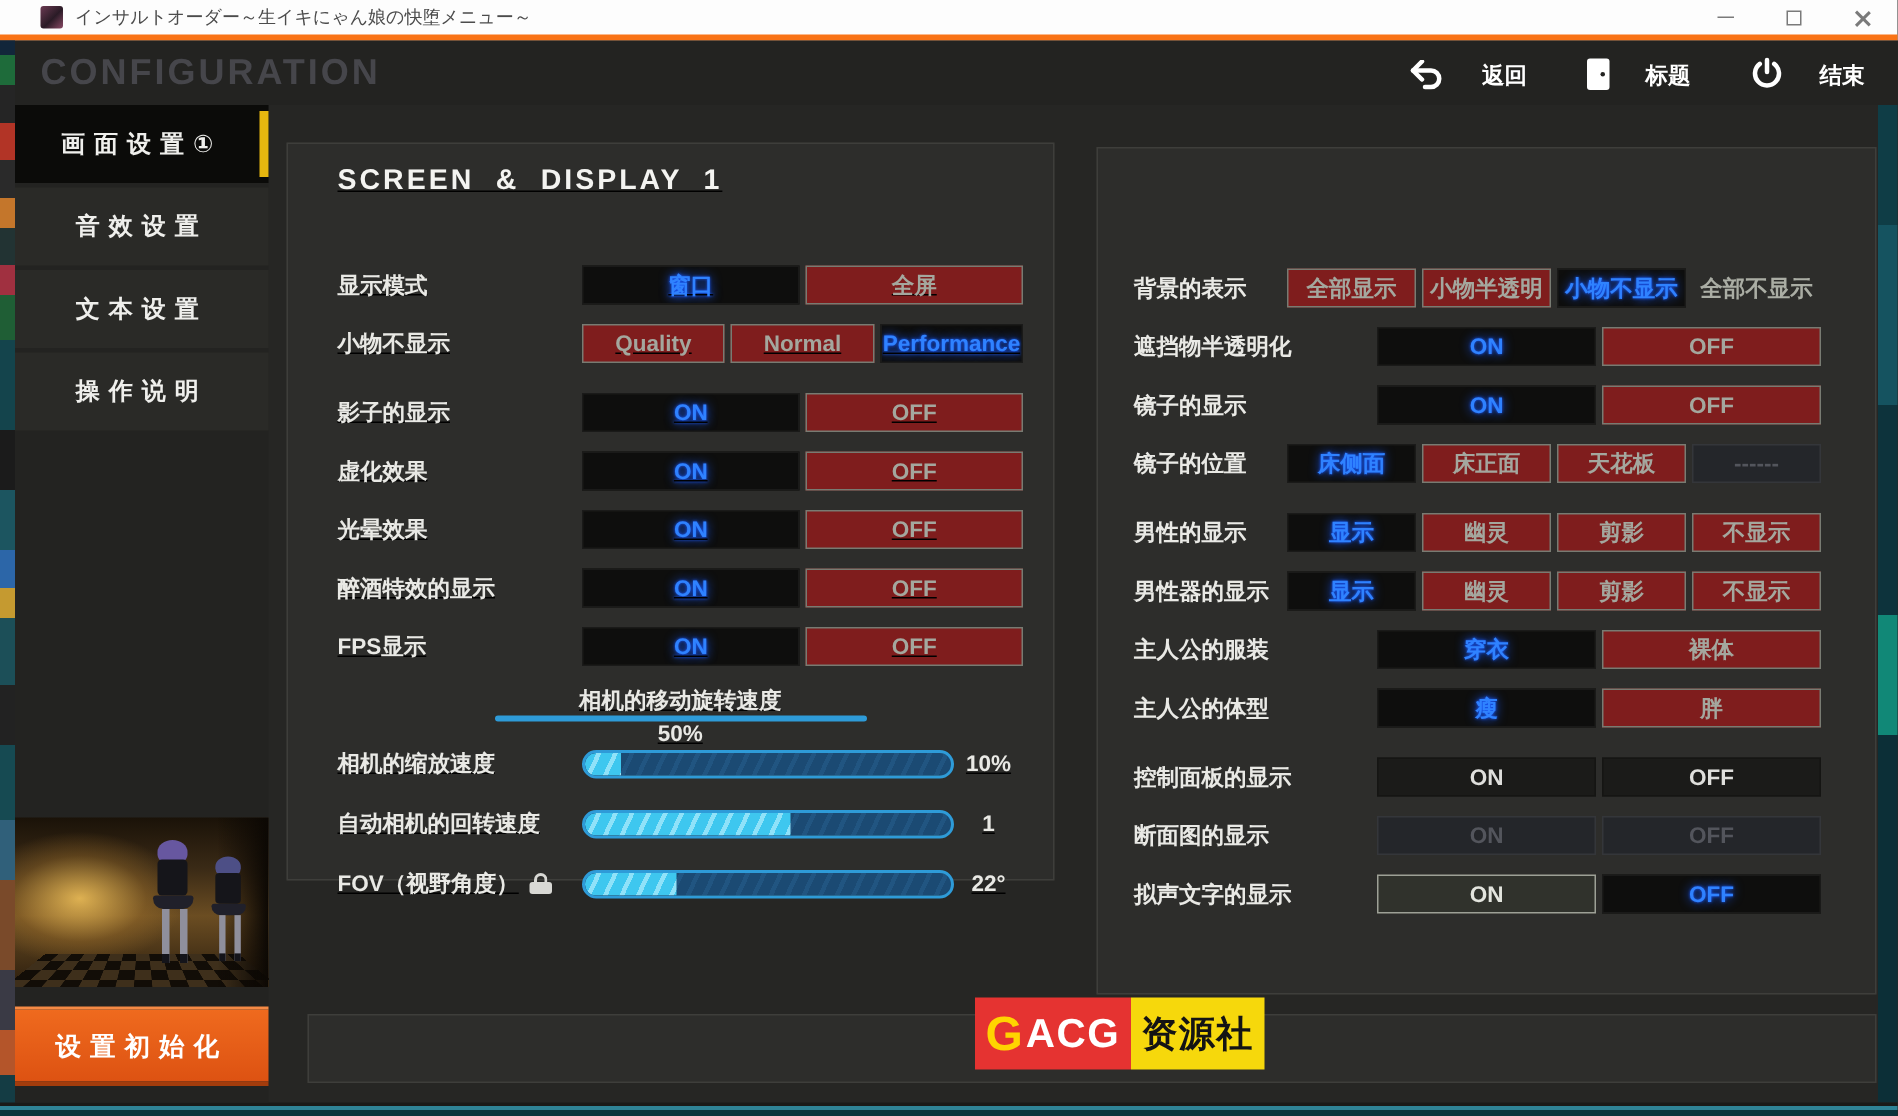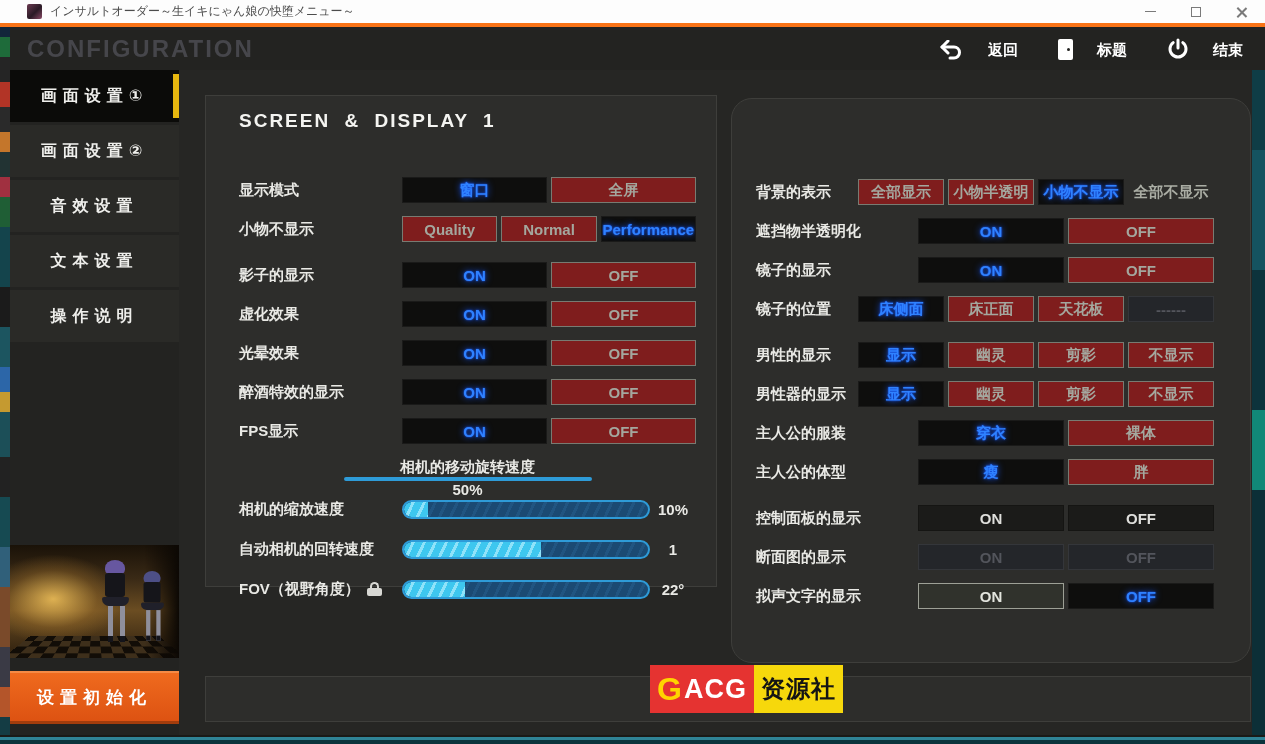--- a/index.html
+++ b/index.html
@@ -71,22 +71,22 @@
   .fig .legs { display:flex; gap:7px; margin-left:6px; }
   .fig .leg { width:5px; height:36px; background:#8f8f9c; }
   .fig .leg::after { content:""; display:block; margin-top:30px; width:5px; height:6px; background:#14141a; }
   .reset-btn { position:absolute; top:601px; left:0; width:169px; height:53px; cursor:pointer;
            background:linear-gradient(#ef6a1e,#dd5212); border-top:2px solid #f58a45; border-bottom:3px solid #a33c0c;
            display:flex; align-items:center; justify-content:center;
            color:#fff; font-size:17px; font-weight:bold; letter-spacing:6px; }
 
   
   .panel { position:absolute; background:#2d2d2b; border:1px solid #3e3e3b; }
-  .panel-left  { left:205px; top:95px;  width:512px; height:492px; padding:14px 20px 0 33px; }
-  .panel-right { left:731px; top:98px;  width:520px; height:565px; padding:0 36px 0 24px;border-radius:21px; }
+  .panel-left  { left:191px; top:95px;  width:512px; height:492px; padding:14px 20px 0 33px;text-decoration:underline; }
+  .panel-right { left:731px; top:98px;  width:520px; height:565px; padding:0 36px 0 24px; }
   .panel-footer{ left:205px; top:676px; width:1046px; height:46px; }
   .panel-title { font-size:19px; font-weight:900; letter-spacing:2px; word-spacing:7px; color:#f4f4f1; }
   .rows-left  { margin-top:45px; }
   .rows-right { margin-top:80px; }
 
   .row { display:flex; align-items:center; height:26px; margin-bottom:13px; }
   .row.slider-row { height:22px; margin-bottom:18px; }
   .row.gap-lg { margin-top:20px; }
   .row.gap-md { margin-top:8px; }
   .row.gap-md2 { margin-top:14px;flex-direction:column; }
@@ -173,21 +173,20 @@
     </div>
   </div>
 
   <div class="strip-left"></div>
   <div class="strip-right"></div>
   <div class="strip-bottom"></div>
 
   <div class="sidebar">
     <div id="sidebar-items">
         <div class="side-item selected">画面设置①</div>
-        <div class="side-item">画面设置②</div>
         <div class="side-item">音效设置</div>
         <div class="side-item">文本设置</div>
         <div class="side-item">操作说明</div>
       </div>
     <div class="thumb">
       <div class="thumb-glow"></div>
       <div class="thumb-floor"></div>
       <div class="thumb-wall"></div>
       <div class="fig" style="left:92px; top:15px;">
         <div class="hair"></div>

